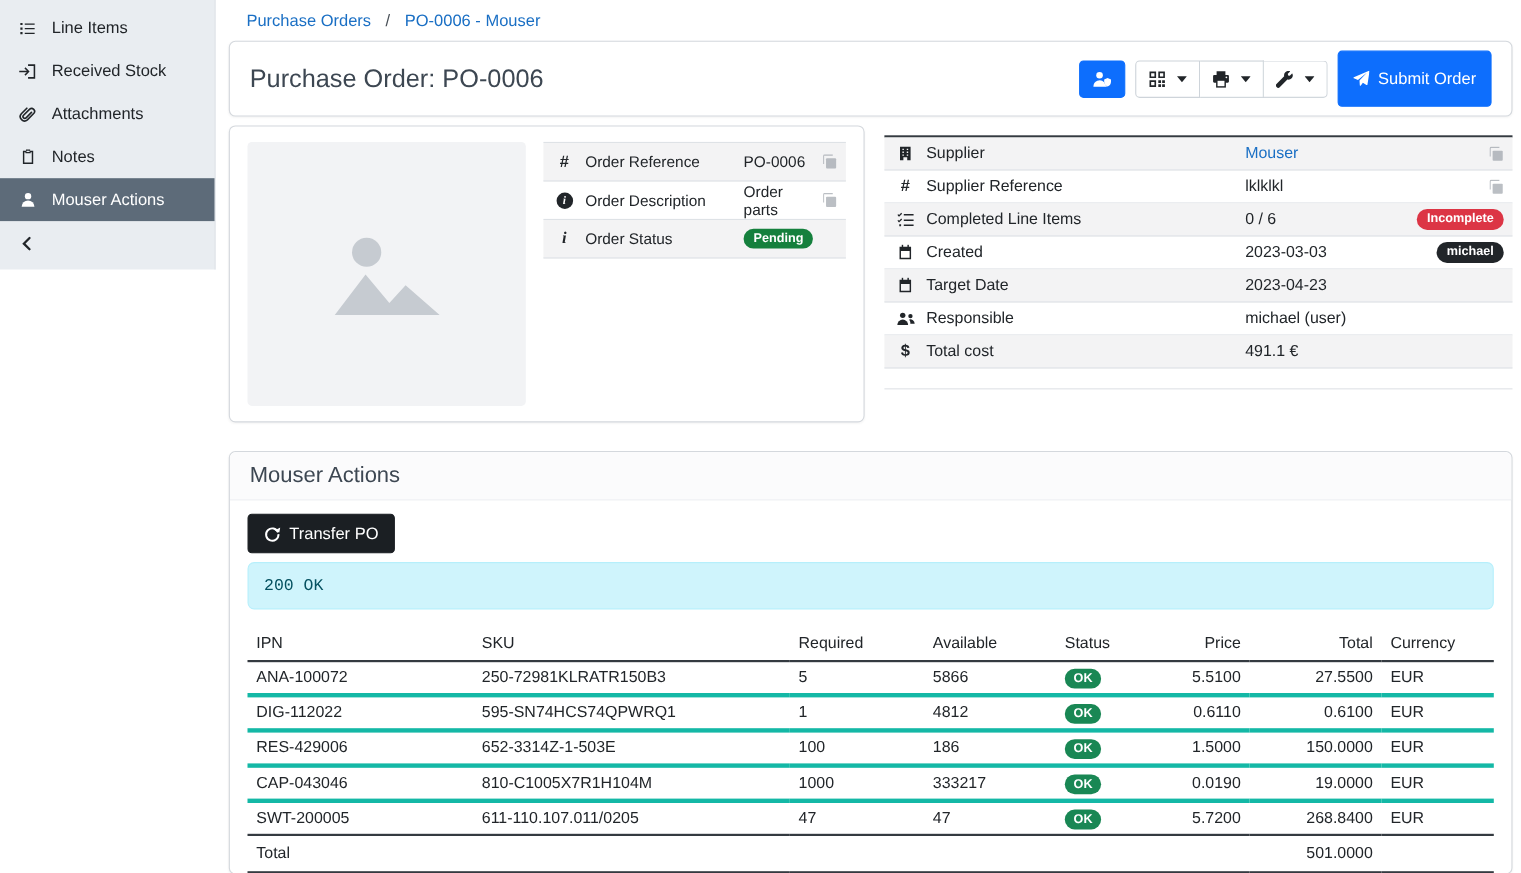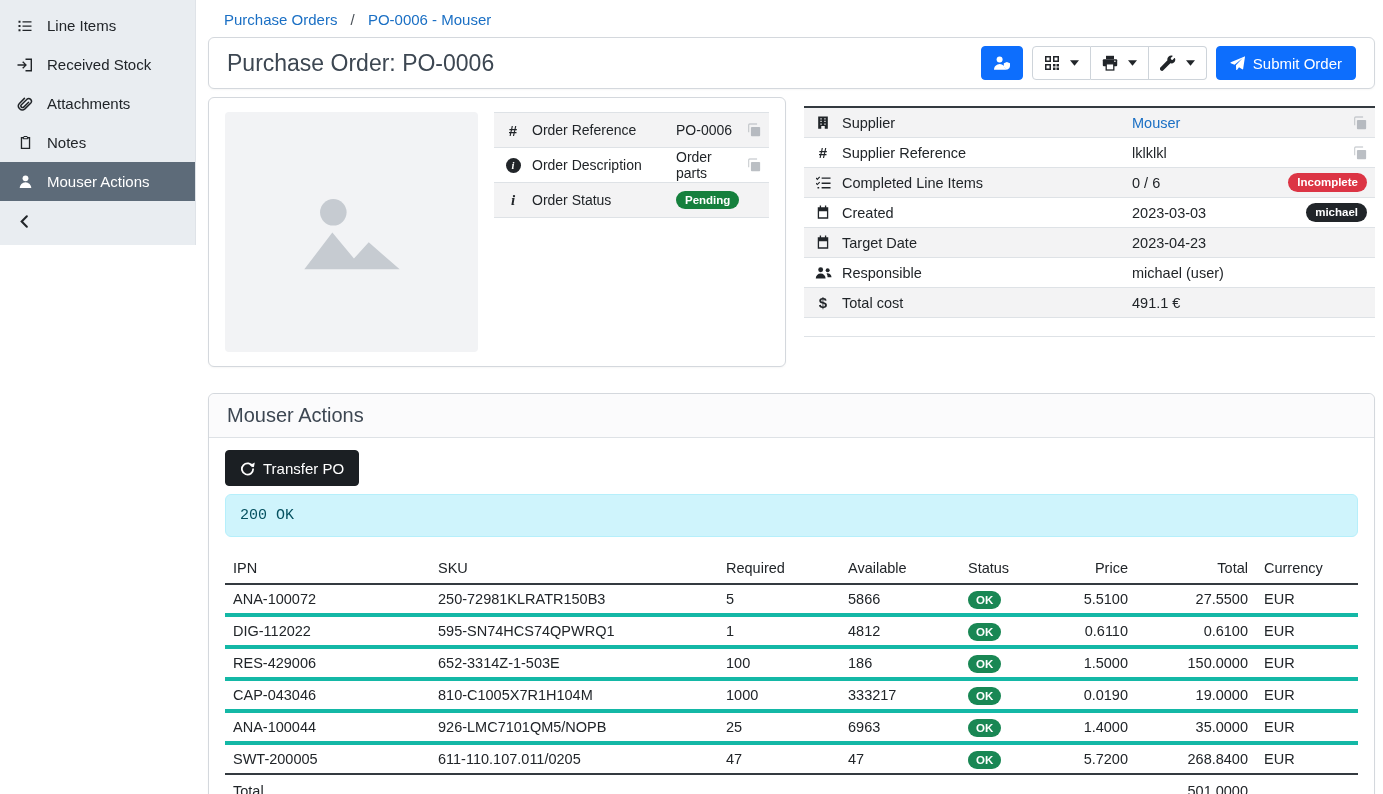--- a/index.html
+++ b/index.html
@@ -32,21 +32,21 @@
   .header-actions { display: flex; align-items: center; gap: 9px; }
   .btn { display: inline-flex; align-items: center; gap: 8px; border: 1px solid transparent; border-radius: 4px; font-size: 15px; font-family: inherit; cursor: pointer; background: none; }
   .btn-primary { background: #0d6efd; border-color: #0d6efd; color: #fff; }
   .btn-sq { width: 42px; height: 34px; justify-content: center; }
   .btn-group { display: inline-flex; }
   .btn-outline { background: #fff; border: 1px solid #ced4da; color: #212529; height: 34px; padding: 0 11px; border-radius: 0; }
   .btn-group .btn-outline:first-child { border-radius: 4px 0 0 4px; }
   .btn-group .btn-outline:last-child { border-radius: 0 4px 4px 0; }
   .btn-group .btn-outline:not(:first-child) { border-left: 0; }
   .caret { display: inline-flex; margin-left: 2px; }
-  .submit-btn { height: 34px; padding: 0 13px; }
+  .submit-btn { height: 51px; padding: 0 13px; }
 
   
   .details-row { display: flex; gap: 18px; margin: 8px 0 26px; align-items: flex-start; }
   .order-card { display: flex; gap: 16px; padding: 14px 16px; width: 578px; flex: none; }
   .thumb { width: 253px; height: 240px; flex: none; background: #f2f3f5; border-radius: 4px; display: flex; align-items: center; justify-content: center; cursor: pointer; }
 
   .kv-left { flex: 1; border-top: 1px solid #dee2e6; align-self: flex-start; }
   .kv-right { flex: 1; border-top: 2px solid #343a40; align-self: flex-start; margin-top: 9px; background: #fff; }
   .kv-right::after { content: ""; display: block; height: 18px; border-bottom: 1px solid #dee2e6; }
   .kv-row { display: flex; align-items: center; gap: 8px; border-bottom: 1px solid #dee2e6; min-height: 35px; padding: 0 8px; font-size: 14px; }
@@ -461,32 +461,20 @@
                 <td>1000</td>
                 <td>333217</td>
                 <td>
                   <span class="badge badge-ok">OK</span>
                 </td>
                 <td class="num">0.0190</td>
                 <td class="num">19.0000</td>
                 <td>EUR</td>
               </tr>
 
-              <tr>
-                <td>ANA-100044</td>
-                <td>926-LMC7101QM5/NOPB</td>
-                <td>25</td>
-                <td>6963</td>
-                <td>
-                  <span class="badge badge-ok">OK</span>
-                </td>
-                <td class="num">1.4000</td>
-                <td class="num">35.0000</td>
-                <td>EUR</td>
-              </tr>
 
               <tr>
                 <td>SWT-200005</td>
                 <td>611-110.107.011/0205</td>
                 <td>47</td>
                 <td>47</td>
                 <td>
                   <span class="badge badge-ok">OK</span>
                 </td>
                 <td class="num">5.7200</td>

